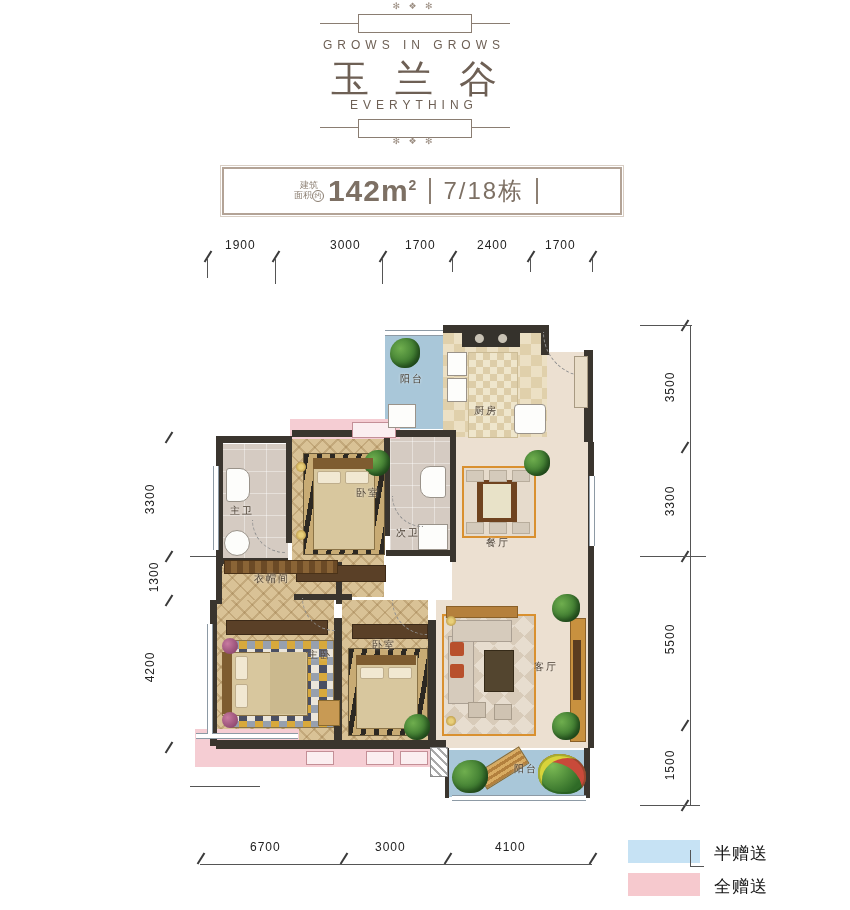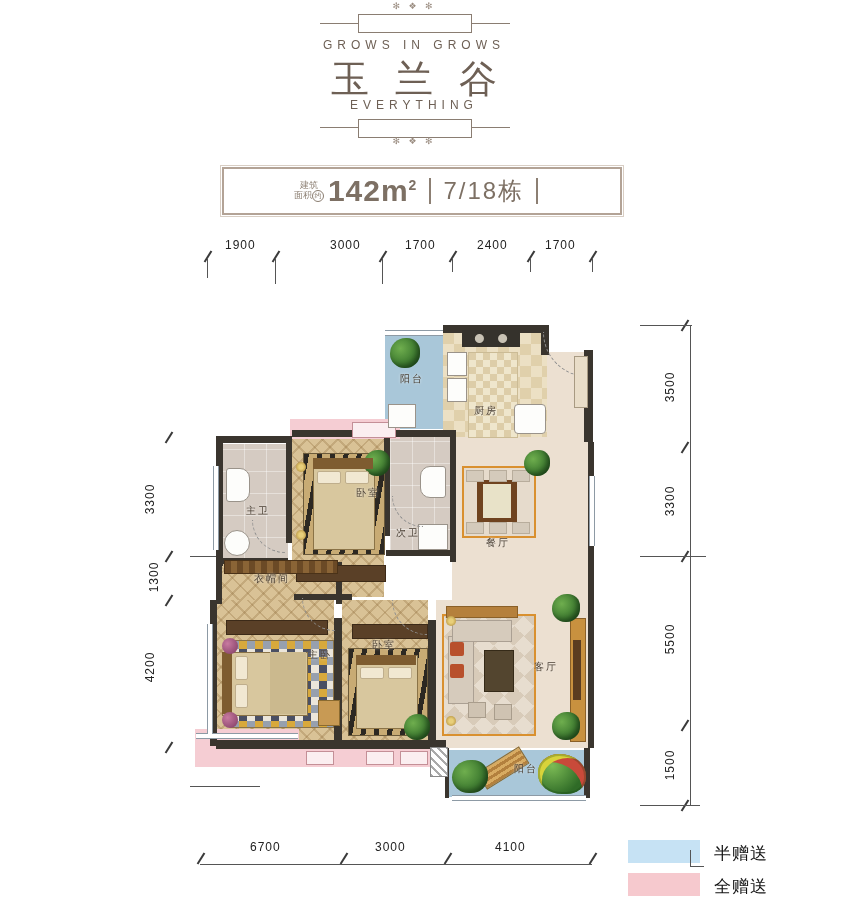--- a/index.html
+++ b/index.html
@@ -211,21 +211,21 @@
 <div class="plant" style="left:552px;top:712px;width:28px;height:28px"></div>
 
 <div class="plant" style="left:390px;top:338px;width:30px;height:30px"></div>
 <div class="white-fix" style="left:388px;top:404px;width:26px;height:22px"></div>
 <div class="abs" style="left:478px;top:758px;width:48px;height:18px;z-index:6;transform:rotate(-32deg);border:1px solid #8a6a30;background:repeating-linear-gradient(0deg,#b3803d 0 3px,#d8ab62 3px 6px)"></div>
 <div class="plant" style="left:452px;top:760px;width:36px;height:33px"></div>
 <div class="abs" style="left:538px;top:754px;width:48px;height:40px;z-index:6;border-radius:45% 55% 40% 50%;background:radial-gradient(circle at 30% 30%,#7cbb55,#2f6b27 70%);box-shadow:inset 0 0 0 2px rgba(20,60,15,.25),inset 8px 8px 0 -4px #d8d33a,inset -10px 14px 0 -6px #c84a3a"></div>
 
 <div class="room-label" style="left:400px;top:372px">阳台</div>
 <div class="room-label" style="left:474px;top:404px">厨房</div>
-<div class="room-label" style="left:246px;top:504px">主卫</div>
+<div class="room-label" style="left:230px;top:504px">主卫</div>
 <div class="room-label" style="left:356px;top:486px">卧室</div>
 <div class="room-label" style="left:396px;top:526px">次卫</div>
 <div class="room-label" style="left:486px;top:536px">餐厅</div>
 <div class="room-label" style="left:254px;top:572px">衣帽间</div>
 <div class="room-label" style="left:308px;top:648px">主卧</div>
 <div class="room-label" style="left:372px;top:638px">卧室</div>
 <div class="room-label" style="left:534px;top:660px">客厅</div>
 <div class="room-label" style="left:514px;top:762px">阳台</div>
 
 <div class="legend-swatch" style="left: 628px; top: 840px; background: rgb(198, 226, 244);"></div>

